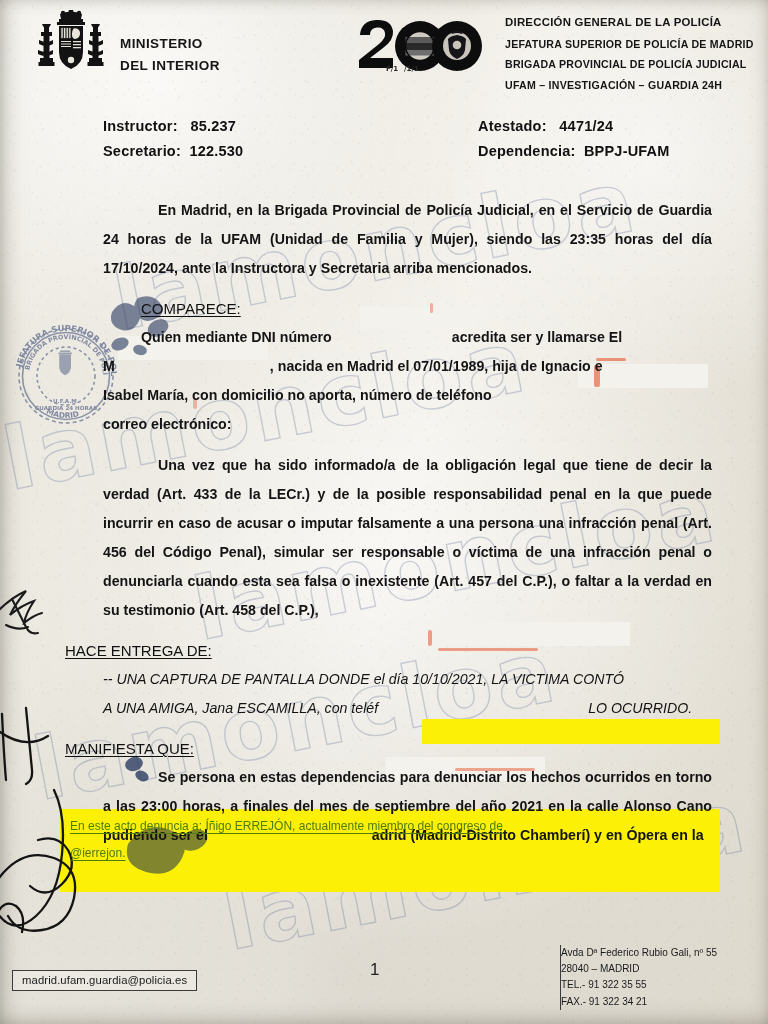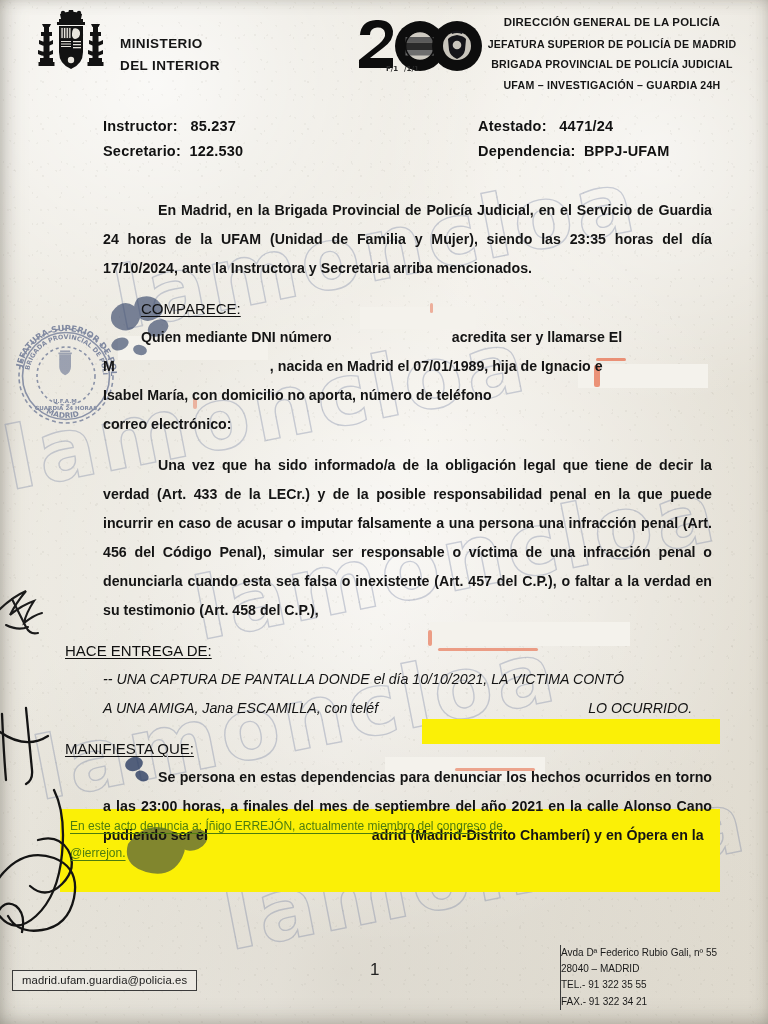--- a/index.html
+++ b/index.html
@@ -71,22 +71,22 @@
 
   .min-text{
     position:absolute;left:120px;top:33px;
     font-size:13.5px;font-weight:700;letter-spacing:.4px;line-height:1.65;
     color:#151515;
   }
 
   .logo200{position:absolute;left:356px;top:13px;width:128px;height:64px;}
 
   .dgp{
-    position:absolute;left:483px;top:12px;width:258px;
-    text-align:center;
+    position:absolute;left:505px;top:12px;width:258px;
+    text-align:left;
   }
   .dgp div{
     font-size:10.6px;font-weight:700;letter-spacing:.25px;
     line-height:1.92;color:#151515;white-space:nowrap;
   }
   .dgp .l1{font-size:11.4px;}
 
   
   .refs{position:absolute;left:0;top:118px;width:768px;z-index:6;}
   .ref-row{position:relative;height:25px;}

